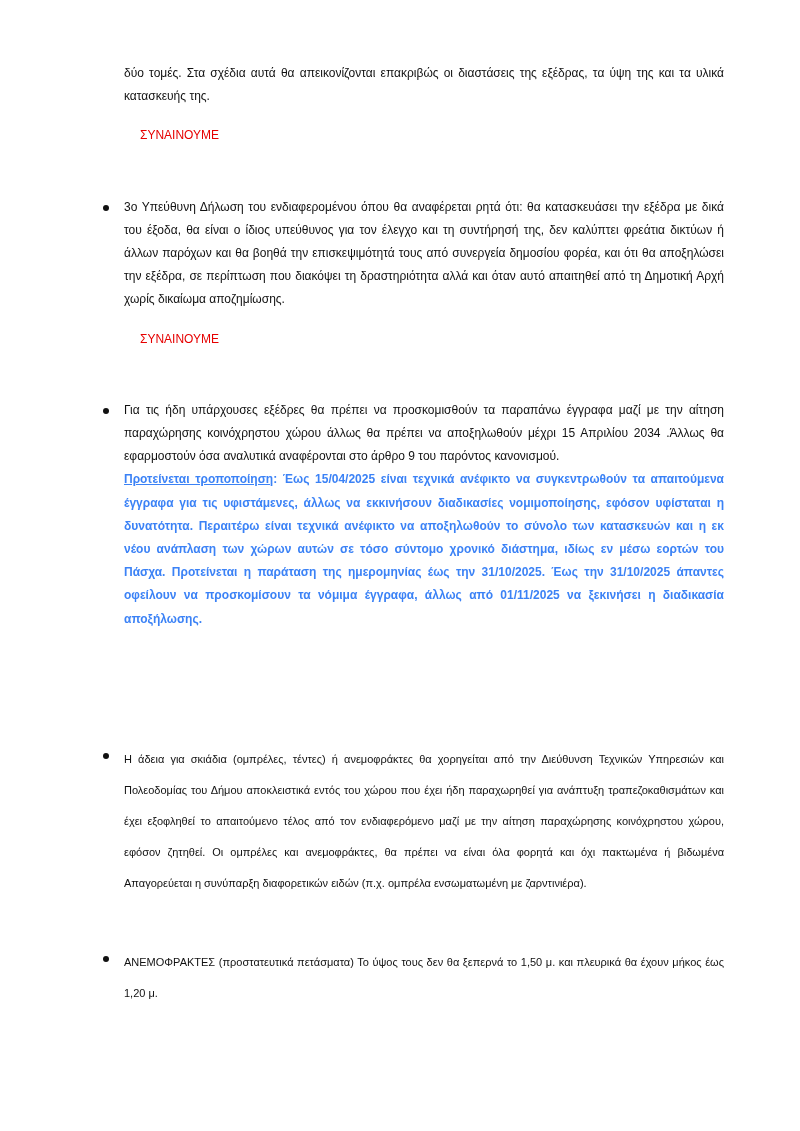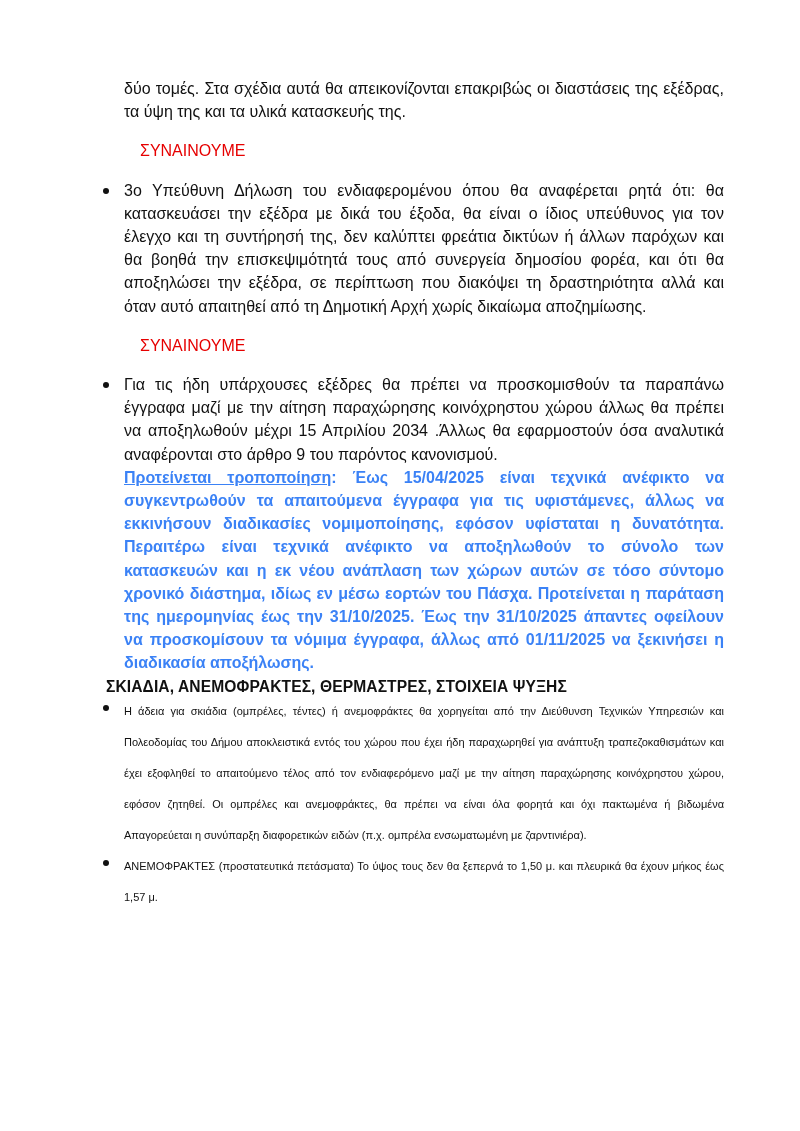--- a/index.html
+++ b/index.html
@@ -19,23 +19,23 @@
       position: absolute;
       left: 0;
       top: 0;
       width: 800px;
       height: 1131px;
       background: #ffffff;
     }
     .content {
       position: absolute;
       left: 124px;
-      top: 77px;
+      top: 62px;
       width: 600px;
-      font-size: 16px;
+      font-size: 12px;
       line-height: 23.2px;
     }
     p {
       margin: 0;
       text-align: justify;
       text-align-last: left;
     }
     .red {
       color: #3b82f6;
       font-weight: bold;
@@ -43,20 +43,21 @@
     .red-label {
       color: #e60000;
       font-weight: normal;
       margin: 16px;
     }
     .u {
       text-decoration: underline;
     }
     .bullet-item {
       position: relative;
+      margin-top: 48px;
     }
     .bullet {
       position: absolute;
       left: -21px;
       top: 9px;
       width: 6px;
       height: 6px;
       border-radius: 50%;
       background: #111111;
     }
@@ -94,28 +95,27 @@
     <p class="red-label">ΣΥΝΑΙΝΟΥΜΕ</p>
 
     <div class="bullet-item">
       <span class="bullet"></span>
       <p>Για τις ήδη υπάρχουσες εξέδρες θα πρέπει να προσκομισθούν τα παραπάνω έγγραφα μαζί με την αίτηση παραχώρησης κοινόχρηστου χώρου άλλως θα πρέπει να αποξηλωθούν μέχρι 15 Απριλίου 2034 .Άλλως θα εφαρμοστούν όσα αναλυτικά αναφέρονται στο άρθρο 9 του παρόντος κανονισμού.</p>
     </div>
 
     <p class="red"><span class="u">Προτείνεται τροποποίηση</span><span>: Έως 15/04/2025 είναι τεχνικά ανέφικτο να συγκεντρωθούν τα απαιτούμενα έγγραφα για τις υφιστάμενες, άλλως να εκκινήσουν διαδικασίες νομιμοποίησης, εφόσον υφίσταται η δυνατότητα. Περαιτέρω είναι τεχνικά ανέφικτο να αποξηλωθούν το σύνολο των κατασκευών και η εκ νέου ανάπλαση των χώρων αυτών σε τόσο σύντομο χρονικό διάστημα, ιδίως εν μέσω εορτών του Πάσχα. Προτείνεται η παράταση της ημερομηνίας έως την 31/10/2025. Έως την 31/10/2025 άπαντες οφείλουν να προσκομίσουν τα νόμιμα έγγραφα, άλλως από 01/11/2025 να ξεκινήσει η διαδικασία αποξήλωσης.</span></p>
   </div>
 
-  <div class="heading">ΣΚΙΑΔΙΑ, ΑΝΕΜΟΦΡΑΚΤΕΣ, ΘΕΡΜΑΣΤΡΕΣ, ΣΤΟΙΧΕΙΑ ΨΥΞΗΣ</div>
 
   <div class="content2">
     <div class="bullet-item">
       <span class="bullet"></span>
       <p>Η άδεια για σκιάδια (ομπρέλες, τέντες) ή ανεμοφράκτες θα χορηγείται από την Διεύθυνση Τεχνικών Υπηρεσιών και  Πολεοδομίας του Δήμου αποκλειστικά εντός του χώρου που έχει ήδη παραχωρηθεί για ανάπτυξη τραπεζοκαθισμάτων και έχει εξοφληθεί το απαιτούμενο τέλος από τον ενδιαφερόμενο μαζί με την αίτηση παραχώρησης κοινόχρηστου χώρου, εφόσον ζητηθεί. Οι ομπρέλες και ανεμοφράκτες, θα πρέπει να είναι όλα φορητά και όχι πακτωμένα ή βιδωμένα Απαγορεύεται η συνύπαρξη διαφορετικών ειδών (π.χ. ομπρέλα ενσωματωμένη με ζαρντινιέρα).</p>
     </div>
 
 
     <div class="bullet-item">
       <span class="bullet"></span>
-      <p>ΑΝΕΜΟΦΡΑΚΤΕΣ (προστατευτικά πετάσματα) Το ύψος τους δεν θα ξεπερνά το 1,50 μ. και πλευρικά θα έχουν μήκος έως 1,57 μ.</p>
+      <p>ΑΝΕΜΟΦΡΑΚΤΕΣ (προστατευτικά πετάσματα) Το ύψος τους δεν θα ξεπερνά το 1,50 μ. και πλευρικά θα έχουν μήκος έως 1,20 μ.</p>
     </div>
   </div>
 
 </div>
 
 </body></html>

